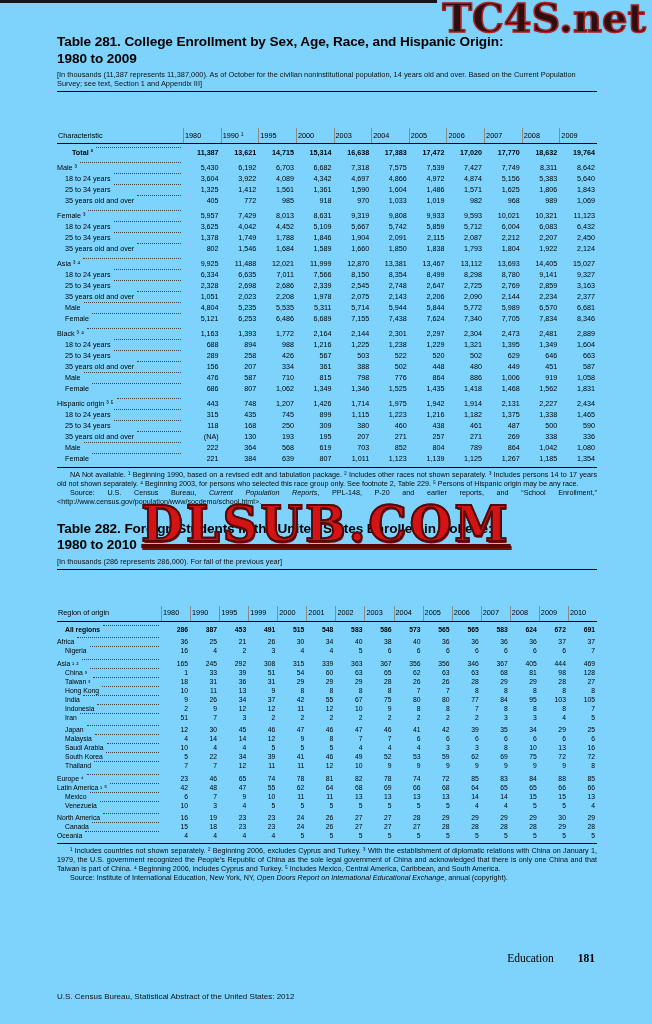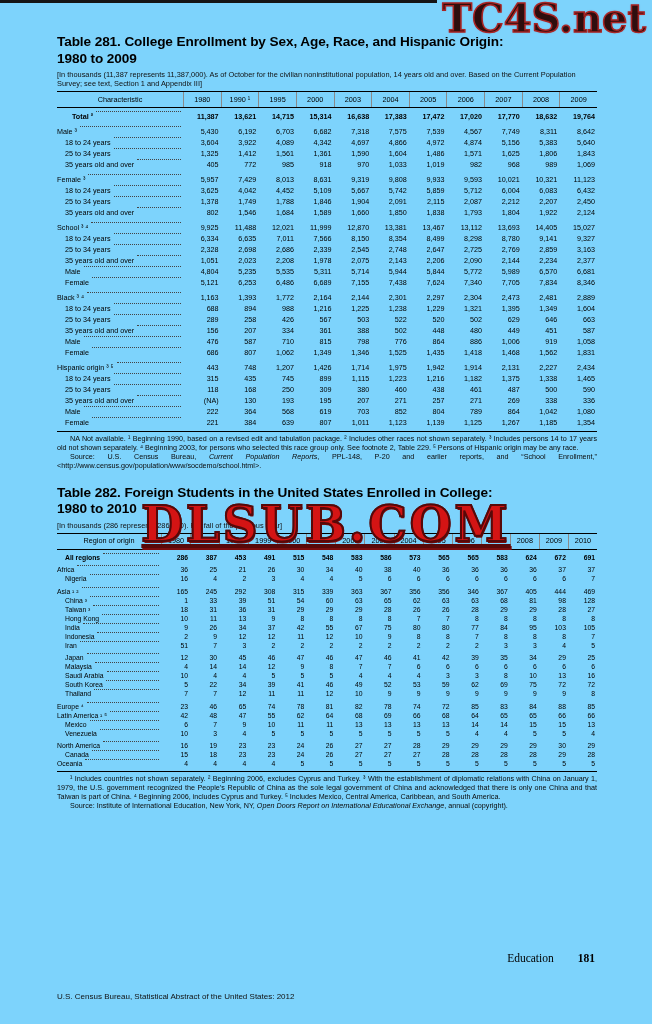--- a/index.html
+++ b/index.html
@@ -9,21 +9,21 @@
 
   .content { position:absolute; top:34px; left:57px; width:540px; }
 
   .tbl-title { font-size:13.6px; font-weight:bold; line-height:16.5px; letter-spacing:-0.1px; }
   .tbl-note  { font-size:7.4px; line-height:9.2px; margin-top:3px; color:#111; }
 
   .tbl { margin-top:3px; border-top:1.6px solid #000; border-bottom:1px solid #000; }
   .hrow { border-bottom:1px solid #000; }
   #table281 .hrow, #table281 .row { display:grid; grid-template-columns:126px repeat(11,1fr); }
   #table282 .hrow, #table282 .row { display:grid; grid-template-columns:104px repeat(15,1fr); }
-  .hcell { font-size:7.3px; padding:3.5px 1px; text-align:center; line-height:8px; }
+  .hcell { font-size:7.3px; padding:3.5px 1px; line-height:8px;margin-top:36px; }
   .hyear { border-left:1px solid #8a8a8a; }
   .tbody { padding:3px 0 3px 0; }
 
   .row  { height:11px; line-height:11px; }
   #table282 .row { height:9px; line-height:9px; }
   .cell.num   { font-size:7.2px; text-align:right; padding-right:2px; white-space:nowrap; }
   #table282 .cell.num { font-size:6.8px; }
   .cell.label { display:flex; align-items:flex-start; font-size:7.2px; overflow:hidden; }
   #table282 .cell.label { font-size:6.8px; }
   .ind1 { padding-left:8px; }
@@ -111,21 +111,21 @@
                 <span class="lab-text">Male ³</span>
                 <span class="leader"></span>
               </div>
               <div class="cell num">5,430</div>
               <div class="cell num">6,192</div>
               <div class="cell num">6,703</div>
               <div class="cell num">6,682</div>
               <div class="cell num">7,318</div>
               <div class="cell num">7,575</div>
               <div class="cell num">7,539</div>
-              <div class="cell num">4,567</div>
+              <div class="cell num">7,427</div>
               <div class="cell num">7,749</div>
               <div class="cell num">8,311</div>
               <div class="cell num">8,642</div>
             </div>
             <div class="row">
               <div class="cell label ind1">
                 <span class="lab-text">18 to 24 years</span>
                 <span class="leader"></span>
               </div>
               <div class="cell num">3,604</div>
@@ -239,21 +239,21 @@
               <div class="cell num">1,850</div>
               <div class="cell num">1,838</div>
               <div class="cell num">1,793</div>
               <div class="cell num">1,804</div>
               <div class="cell num">1,922</div>
               <div class="cell num">2,124</div>
             </div>
             <div class="spacer"></div>
             <div class="row">
               <div class="cell label">
-                <span class="lab-text">School ³ ⁴</span>
+                <span class="lab-text">Asia ³ ⁴</span>
                 <span class="leader"></span>
               </div>
               <div class="cell num">9,925</div>
               <div class="cell num">11,488</div>
               <div class="cell num">12,021</div>
               <div class="cell num">11,999</div>
               <div class="cell num">12,870</div>
               <div class="cell num">13,381</div>
               <div class="cell num">13,467</div>
               <div class="cell num">13,112</div>

